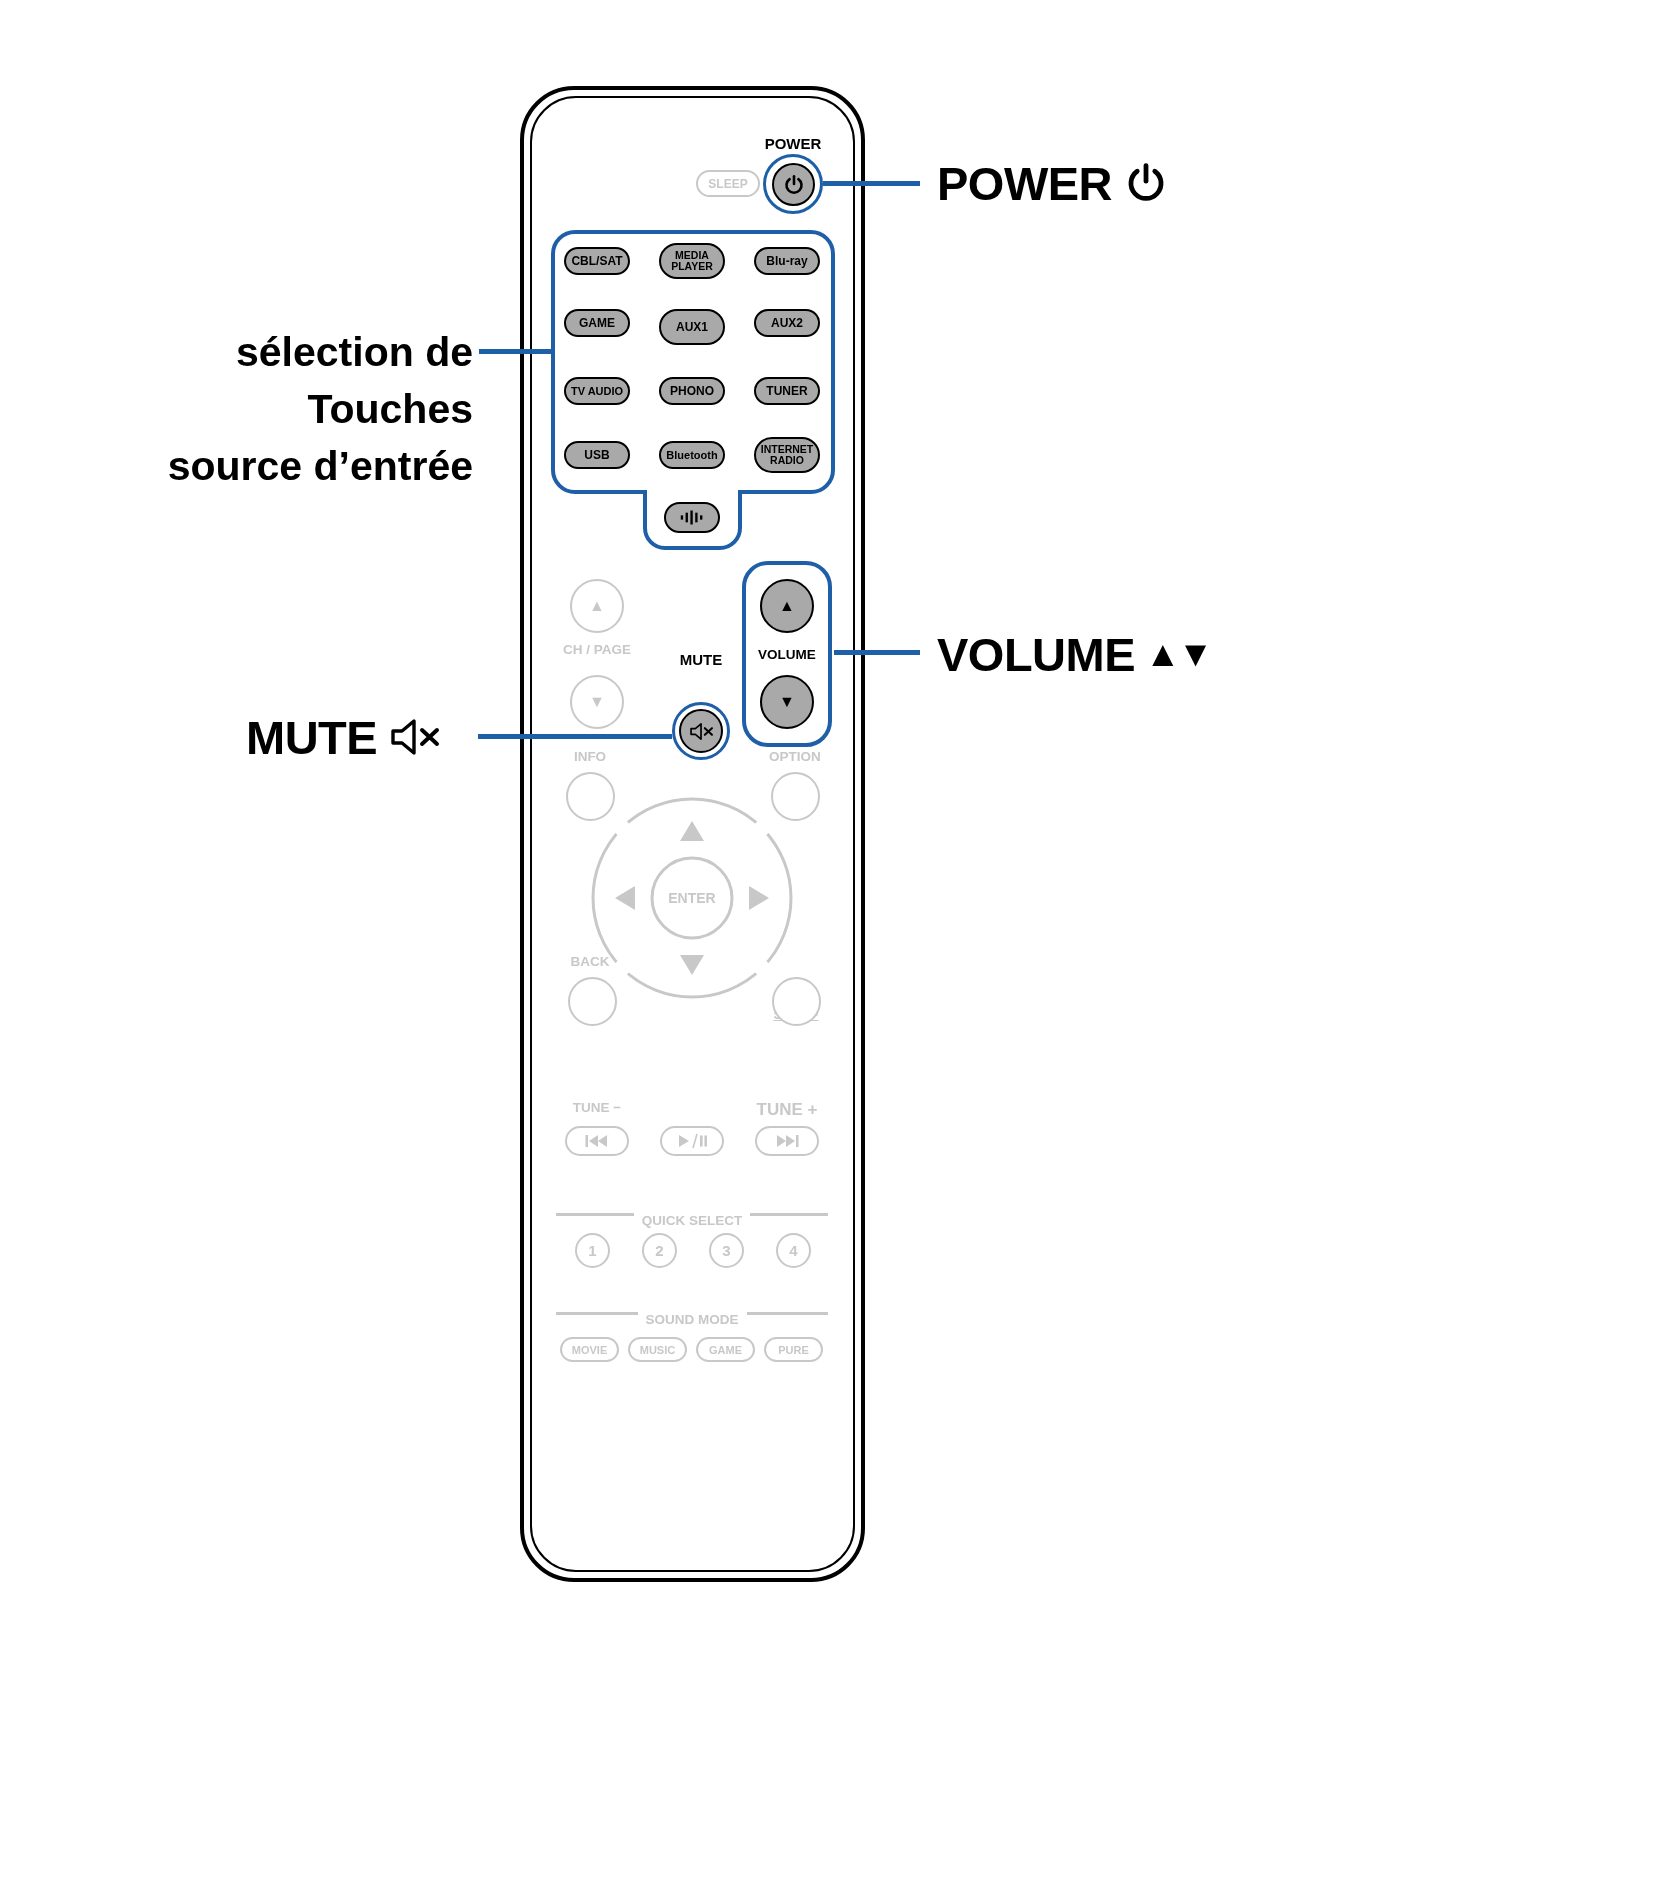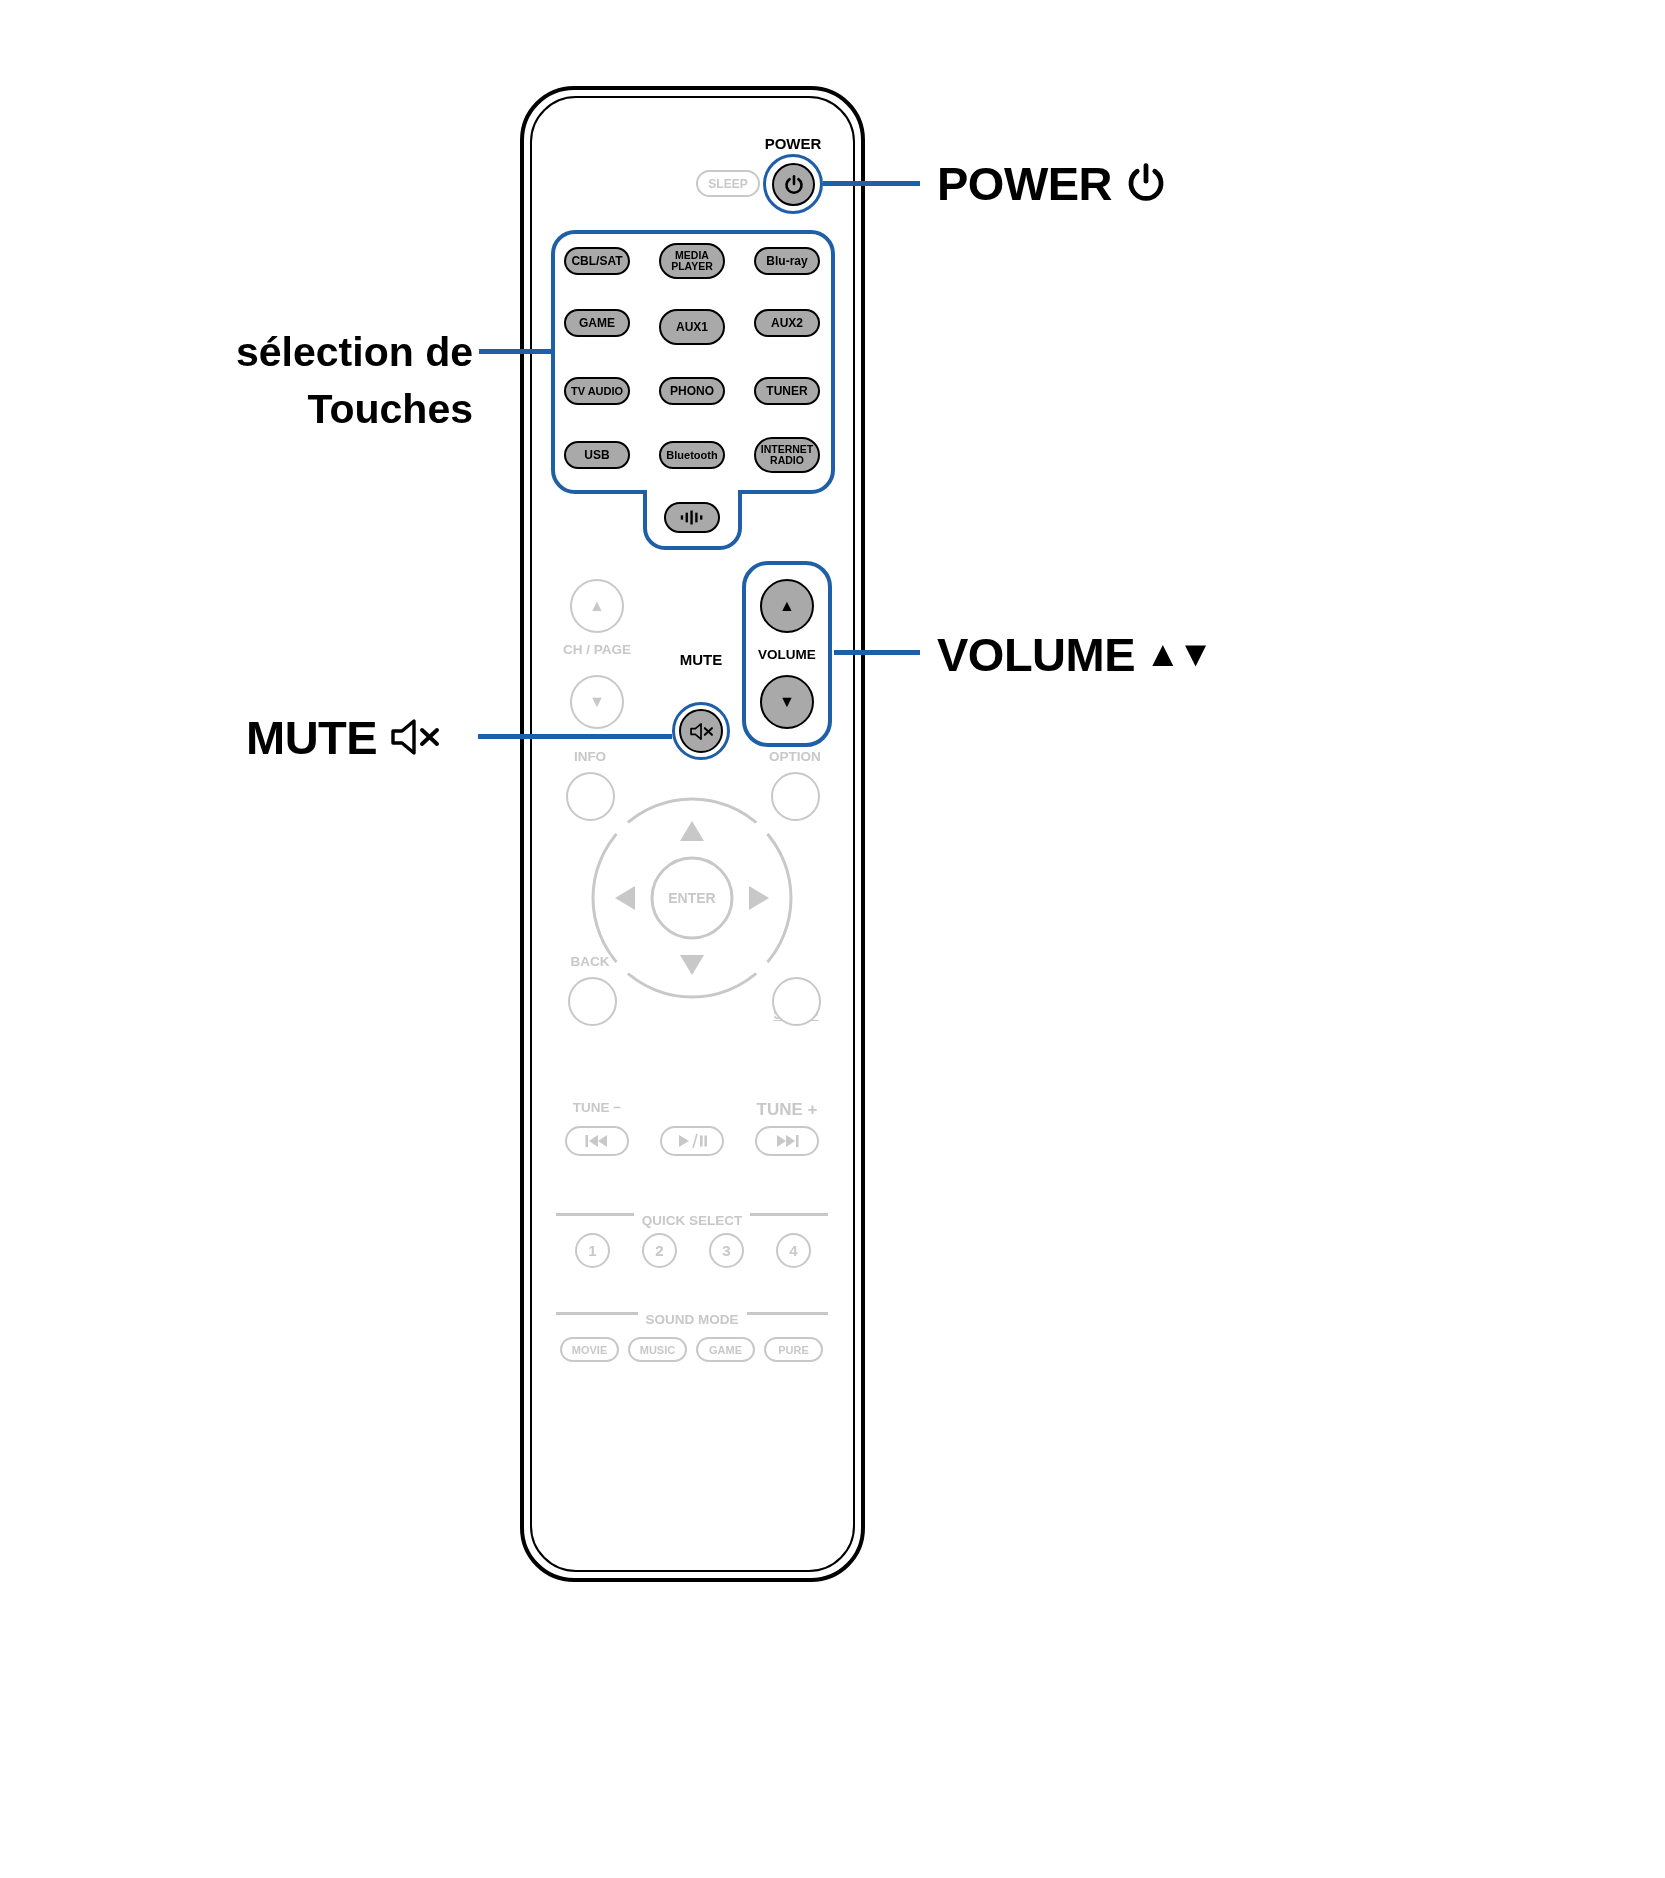--- a/index.html
+++ b/index.html
@@ -138,20 +138,21 @@
       <rect x="6" y="2.5" width="2.2" height="9" fill="#000"></rect>
       <rect x="10.5" y="0.5" width="2.2" height="13" fill="#000"></rect>
       <rect x="15" y="2.5" width="2.2" height="9" fill="#000"></rect>
       <rect x="19.5" y="5" width="2.2" height="4" fill="#000"></rect>
     </svg>
   </div>
 
   <div class="abs touches" style="left:105px; top:324px; width:368px;">
     <div>sélection de</div>
     <div>Touches</div>
+    <div>source d’entrée</div>
   </div>
   <div class="abs callout-line" style="left:479px; top:349px; width:75px; height:5px;"></div>
 
   <div class="abs circle inactive" style="left:570px; top:579px; width:54px; height:54px;">
     <span class="tri-glyph">▲</span>
   </div>
   <div class="abs lbl gray" style="left:543px; top:642px; width:108px; font-size:13.5px;">CH / PAGE</div>
   <div class="abs circle inactive" style="left:570px; top:675px; width:54px; height:54px;">
     <span class="tri-glyph">▼</span>
   </div>

